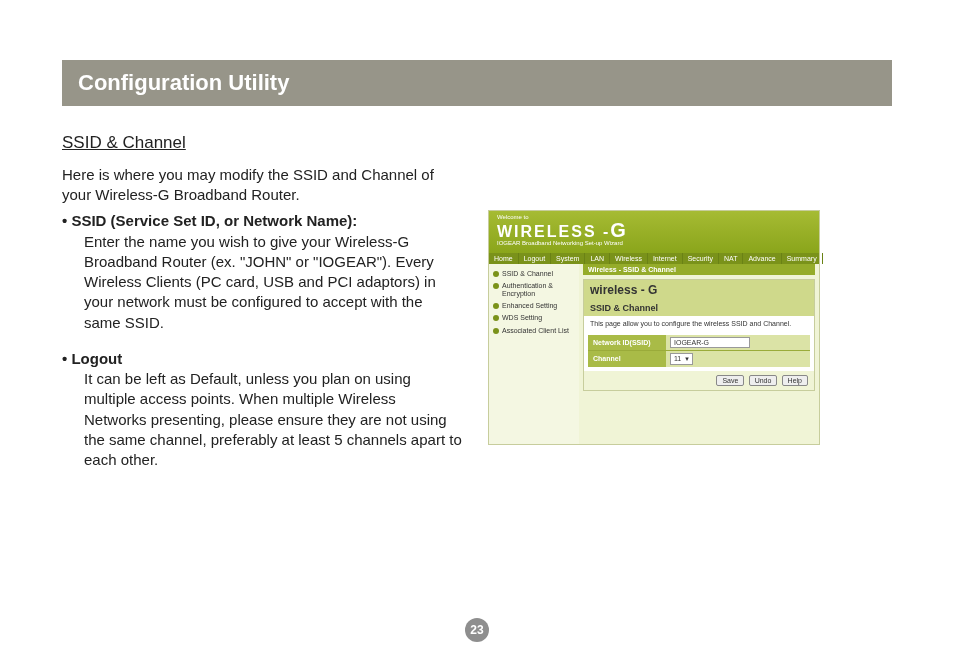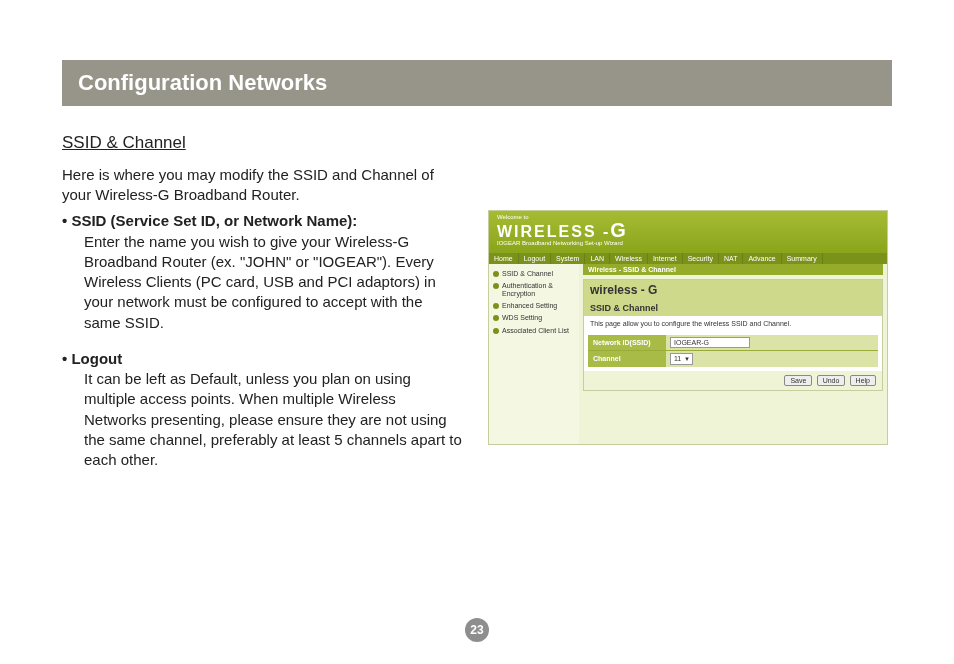--- a/index.html
+++ b/index.html
@@ -41,21 +41,21 @@
   .bullet-block { margin-bottom: 16px; }
   .bullet-head { font-weight: bold; }
   .bullet-body { padding-left: 22px; }
   .right-col {
     flex: 1;
     padding-top: 36px;
   }
 
   
   .shot {
-    width: 400px;
+    width: 332px;
     background: #e9efc3;
     border: 1px solid #c7cd9c;
     font-size: 8px;
     color: #333;
     position: relative;
   }
   .shot-banner {
     height: 42px;
     background: linear-gradient(#a6bb33, #8aa51b);
     color: #fff;
@@ -145,21 +145,21 @@
     width:24px;height:24px;border-radius:50%;
     background:#8e8e8e;color:#fff;
     display:flex;align-items:center;justify-content:center;
     font-size:12px;font-weight:bold;
   }
 </style>
 </head>
 <body>
 
 <div class="title-bar">
-  <span class="title-bar-text">Configuration Networks</span>
+  <span class="title-bar-text">Configuration Utility</span>
 </div>
 
 <div class="content-row">
 
   <div class="left-col">
     <div class="section-heading">SSID &amp; Channel</div>
     <p class="intro">Here is where you may modify the SSID and Channel of your Wireless-G Broadband Router.</p>
 
     <div class="bullet-block">
       <div class="bullet-head">• SSID (Service Set ID, or Network Name):</div>

